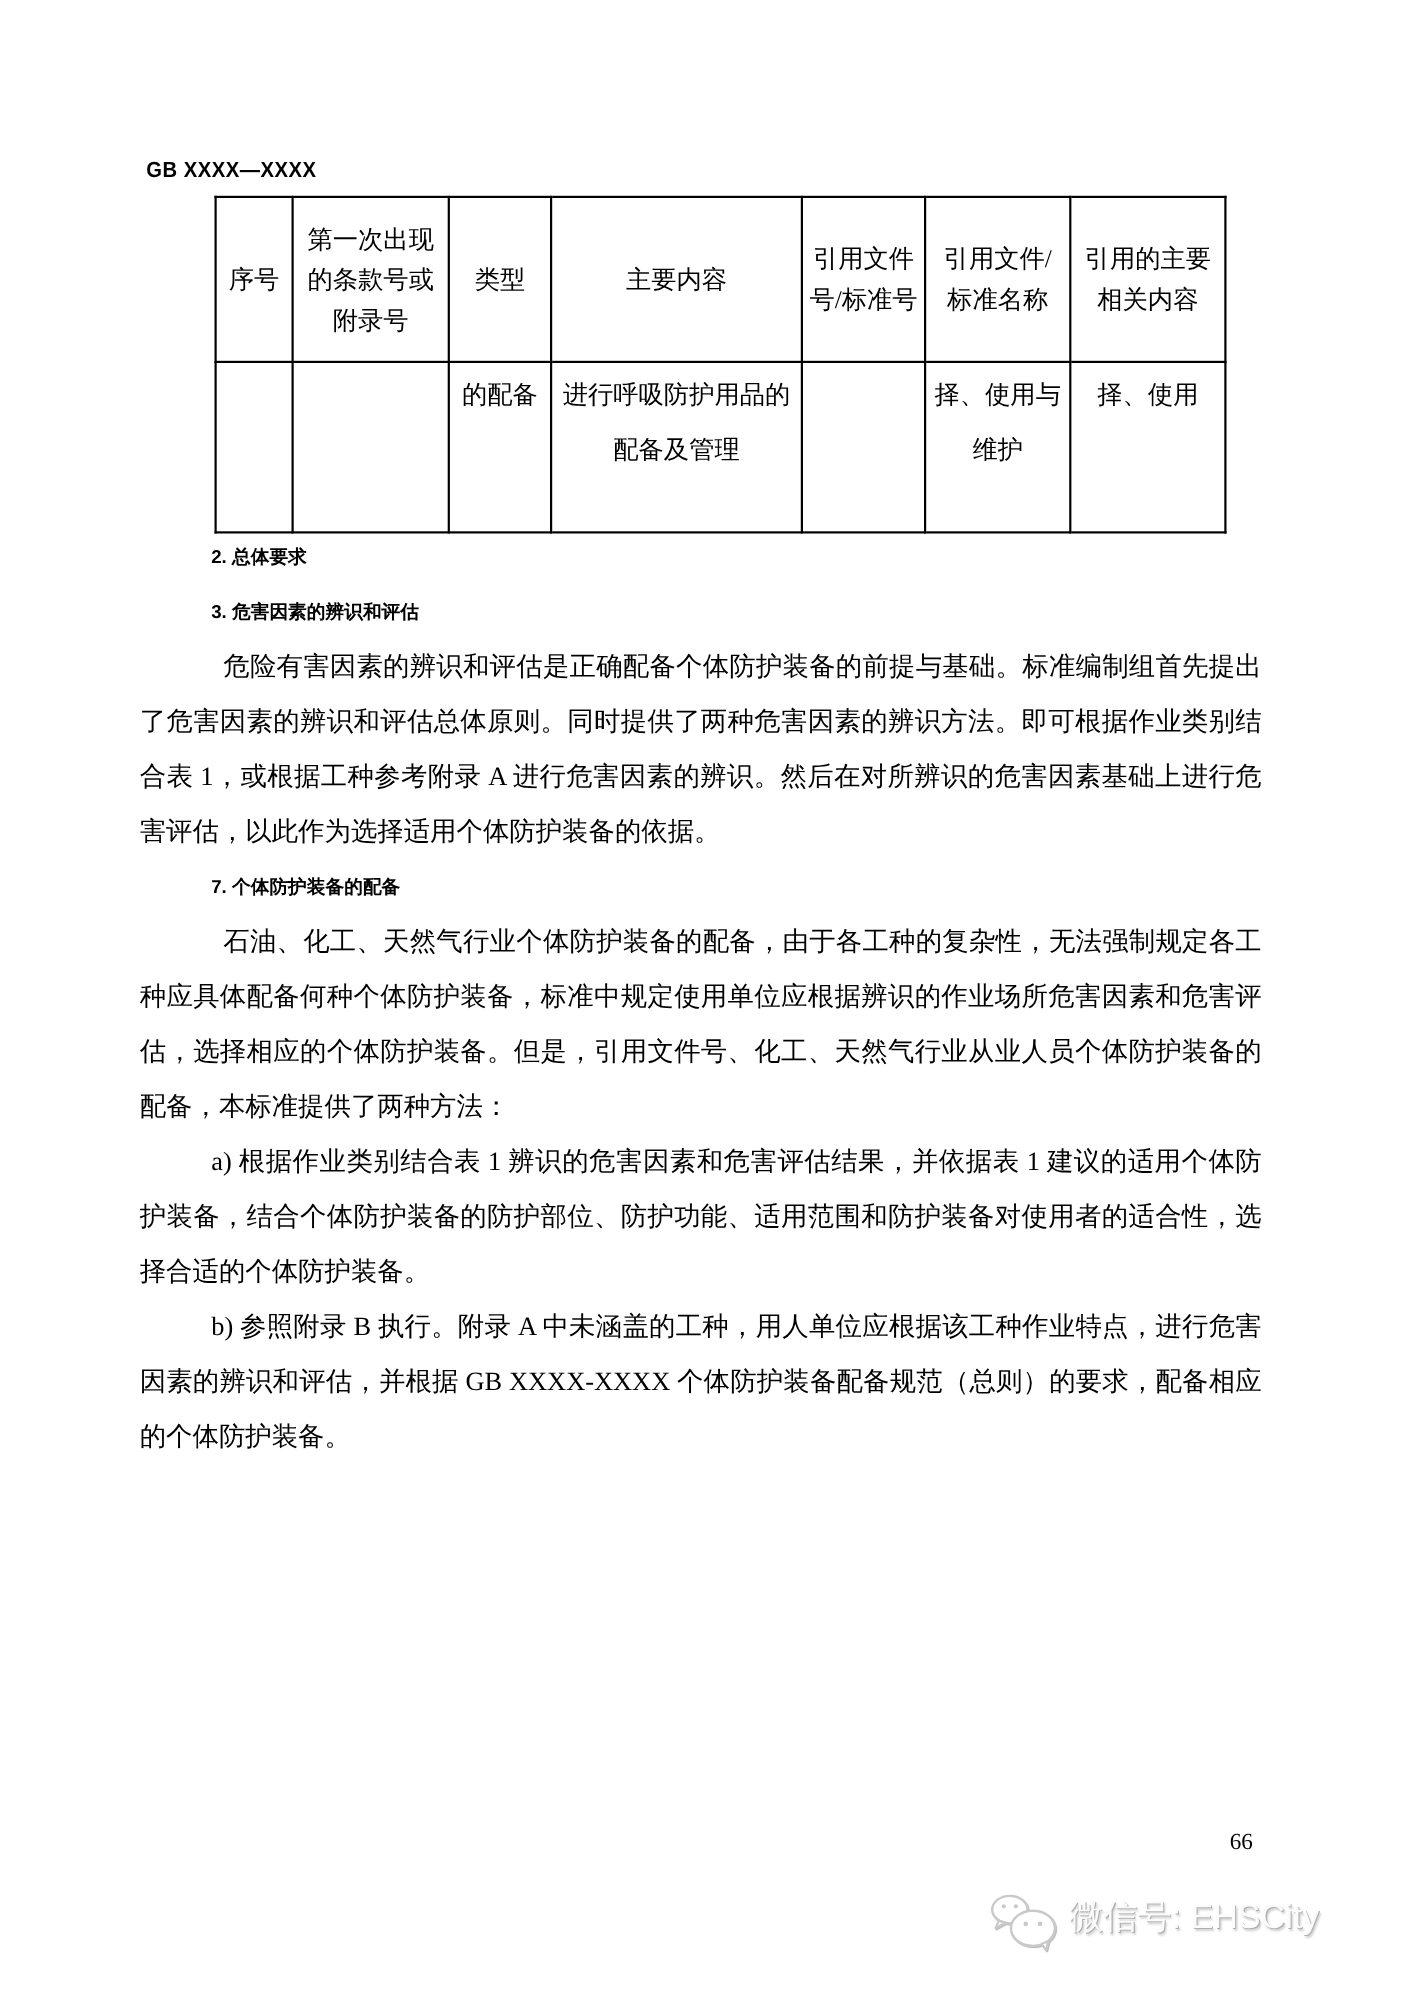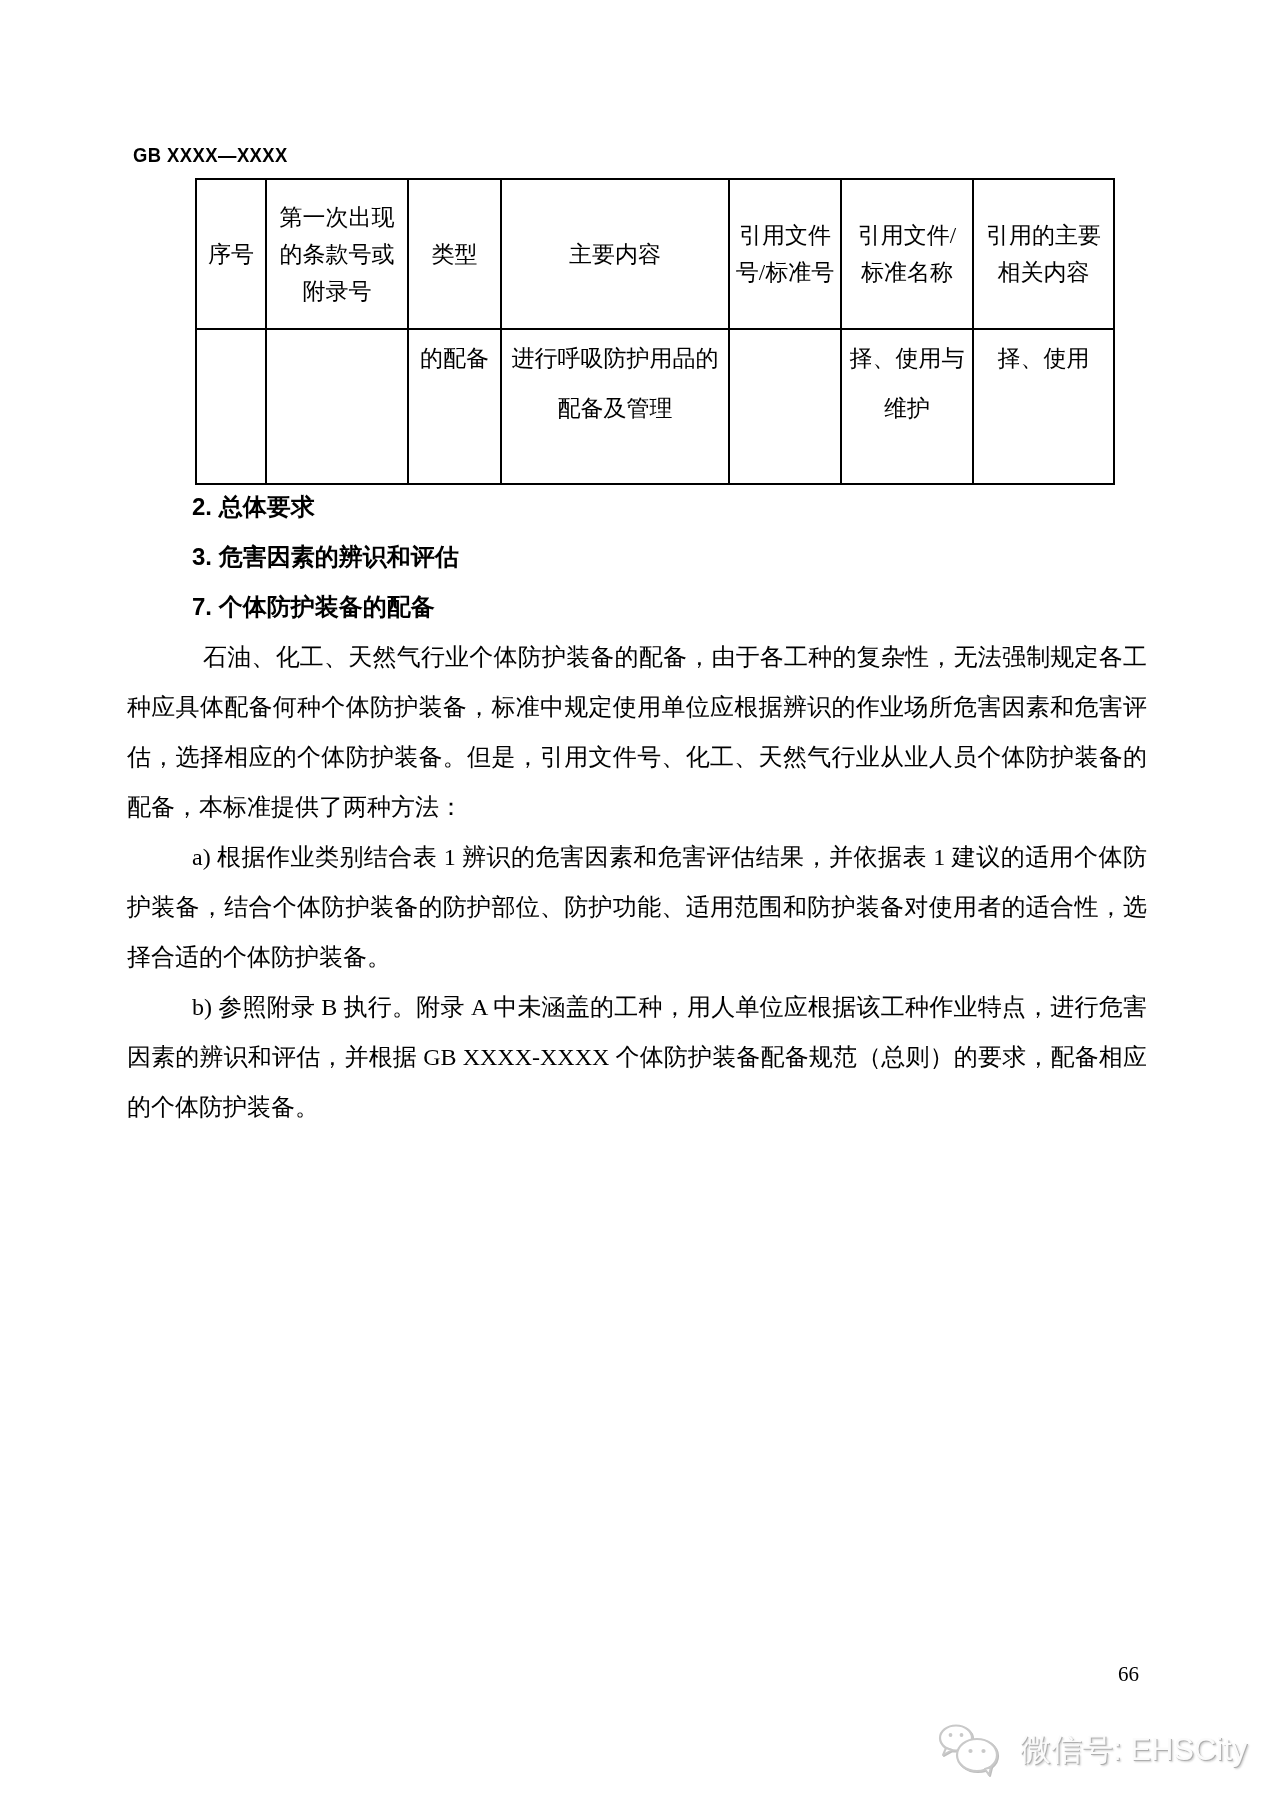--- a/index.html
+++ b/index.html
@@ -27,28 +27,28 @@
   .ref-table th{font-size:23px;line-height:37px;vertical-align:middle;}
   .ref-table tbody tr{height:155px;}
   .ref-table td{font-size:23px;line-height:50px;vertical-align:top;padding-top:4px;}
   .content{
     position:absolute;left:127px;top:482px;width:1020px;
     font-size:24px;line-height:50px;text-align:justify;
   }
   .content h3{
     margin:0;padding-left:65px;text-align:left;
     font-family:"Liberation Sans","DejaVu Sans",sans-serif;
-    font-size:24px;font-weight:bold;line-height:50px;
+    font-size:17px;font-weight:bold;line-height:50px;
   }
   .content p{margin:0;text-indent:76px;}
   .content p.list-item{text-indent:65px;}
   .page-number{position:absolute;left:1118px;top:1662px;font-size:21px;}
   .watermark{
-    position:absolute;left:938px;top:1722px;height:56px;
-    display:flex;align-items:center;gap:20px;
+    position:absolute;left:900px;top:1722px;height:56px;
+    display:flex;gap:10px;
   }
   .wm-icon{filter:drop-shadow(1px 1px 0 #bdbdbd);}
   .wm-text{
     font-family:"Liberation Sans","DejaVu Sans",sans-serif;
     font-size:31px;font-weight:normal;color:#fbfbfb;white-space:nowrap;
     text-shadow:1px 1px 0 #aeaeae,2px 2px 2px #cfcfcf;
   }
 </style>
 </head>
 <body>
@@ -88,20 +88,21 @@
         <td>择、使用与维护</td>
         <td>择、使用</td>
       </tr>
     </tbody>
   </table>
 
   <div class="content">
     <h3>2. 总体要求</h3>
 
     <h3>3. 危害因素的辨识和评估</h3>
+    <p>危险有害因素的辨识和评估是正确配备个体防护装备的前提与基础。标准编制组首先提出了危害因素的辨识和评估总体原则。同时提供了两种危害因素的辨识方法。即可根据作业类别结合表 1，或根据工种参考附录 A 进行危害因素的辨识。然后在对所辨识的危害因素基础上进行危害评估，以此作为选择适用个体防护装备的依据。</p>
 
     <h3>7. 个体防护装备的配备</h3>
     <p>石油、化工、天然气行业个体防护装备的配备，由于各工种的复杂性，无法强制规定各工种应具体配备何种个体防护装备，标准中规定使用单位应根据辨识的作业场所危害因素和危害评估，选择相应的个体防护装备。但是，引用文件号、化工、天然气行业从业人员个体防护装备的配备，本标准提供了两种方法：</p>
     <p class="list-item">a) 根据作业类别结合表 1 辨识的危害因素和危害评估结果，并依据表 1 建议的适用个体防护装备，结合个体防护装备的防护部位、防护功能、适用范围和防护装备对使用者的适合性，选择合适的个体防护装备。</p>
     <p class="list-item">b) 参照附录 B 执行。附录 A 中未涵盖的工种，用人单位应根据该工种作业特点，进行危害因素的辨识和评估，并根据 GB XXXX-XXXX 个体防护装备配备规范（总则）的要求，配备相应的个体防护装备。</p>
 
   </div>
 
   <div class="page-number">66</div>
 

